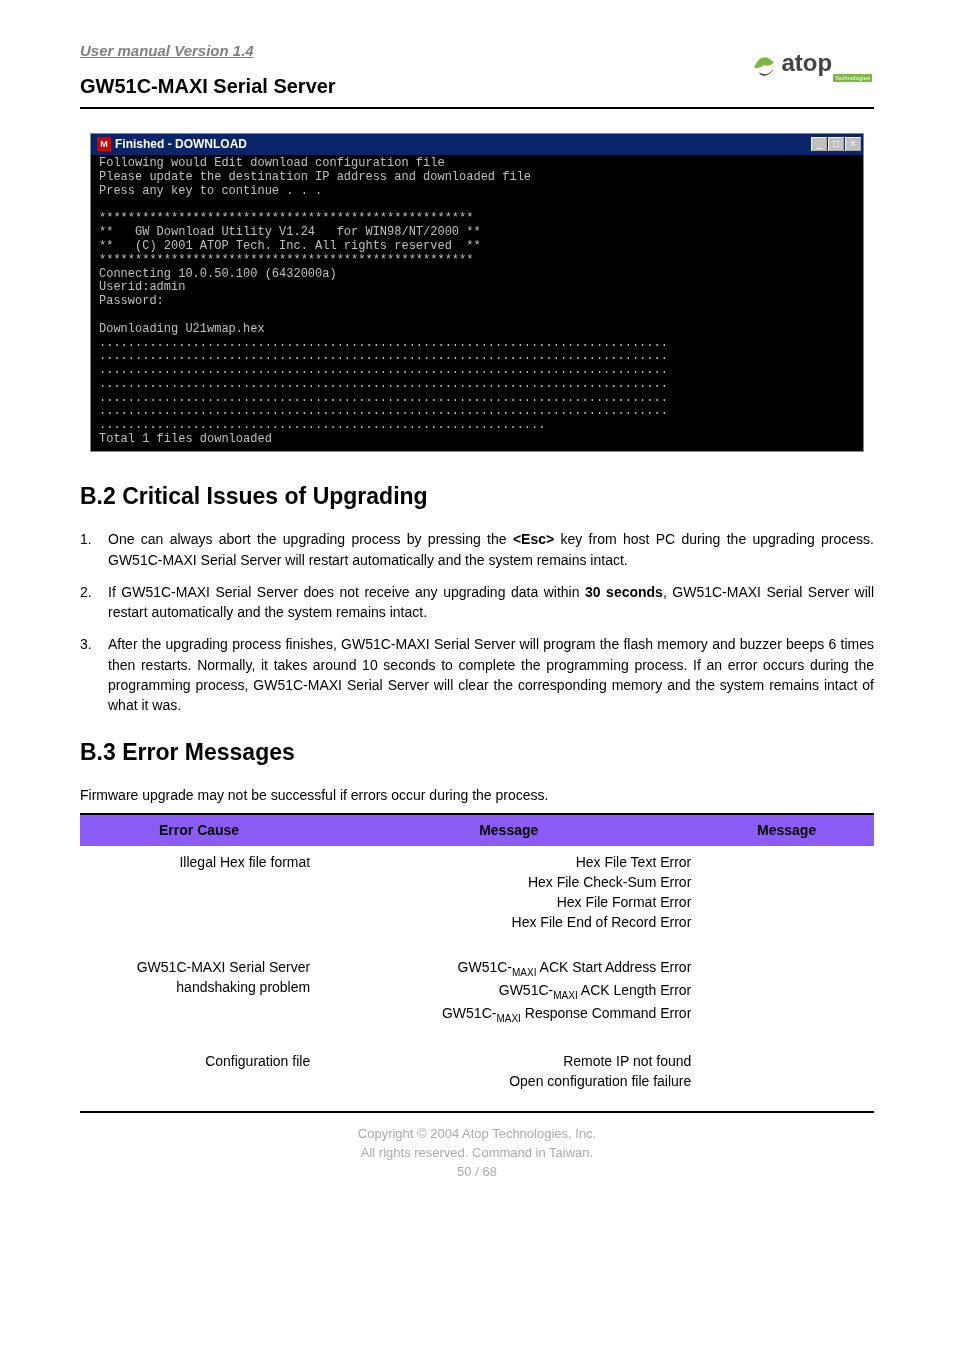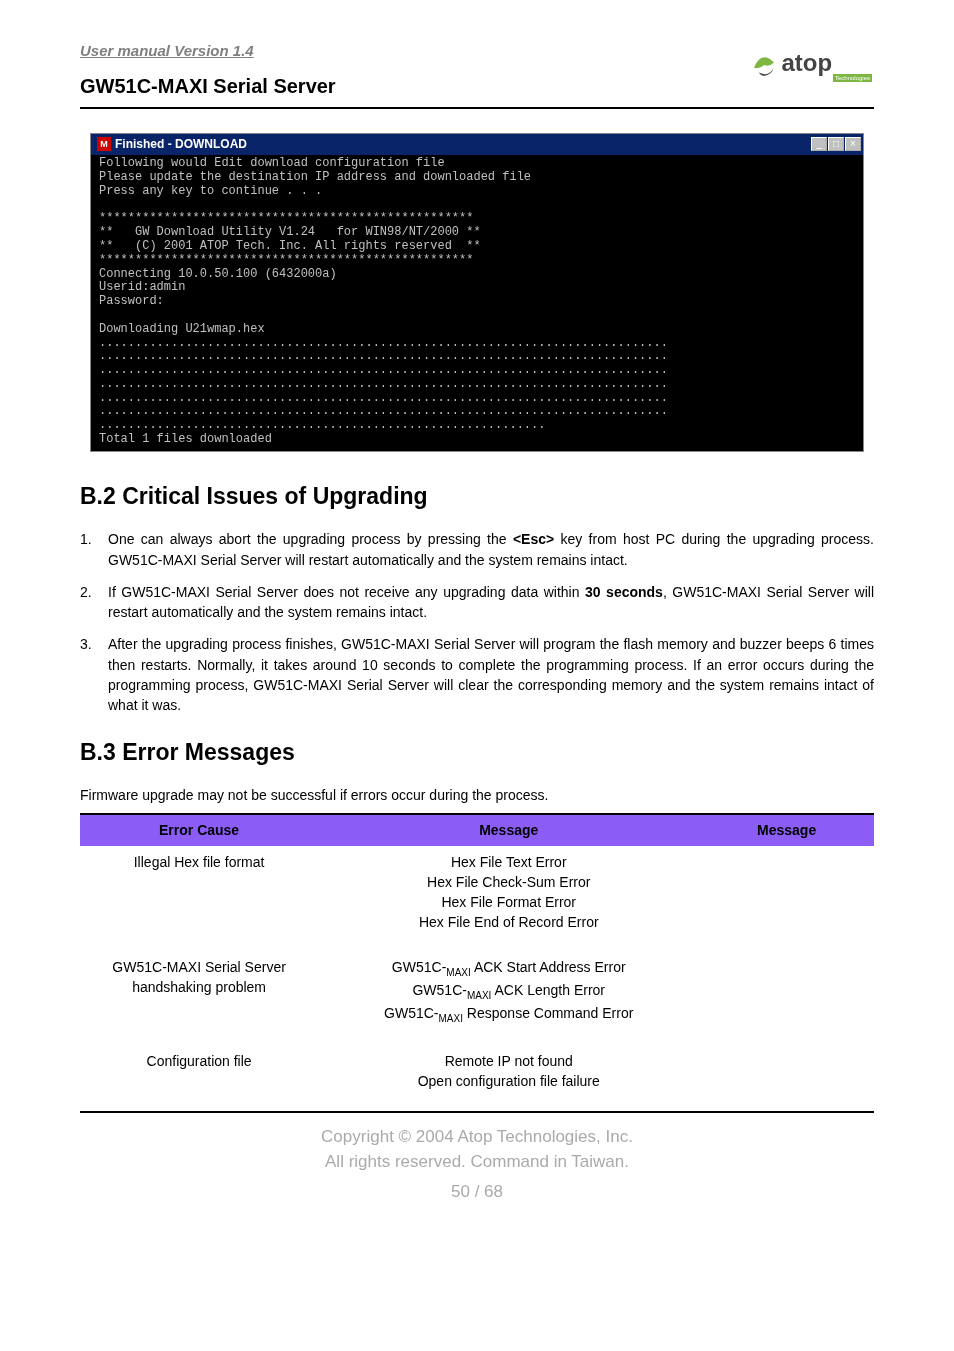--- a/index.html
+++ b/index.html
@@ -23,25 +23,25 @@
   .terminal-body { background: #000; color: #c0c0c0; font-family: 'Courier New', monospace; font-size: 12px; padding: 2px 8px 4px; white-space: pre; line-height: 1.15; overflow: hidden; }
   h2.section { font-size: 23px; font-weight: bold; color: #000; margin: 20px 0 16px; }
   ol.numbered { list-style: none; counter-reset: item; }
   ol.numbered li { counter-increment: item; margin-bottom: 12px; text-align: justify; padding-left: 28px; position: relative; }
   ol.numbered li::before { content: counter(item) "."; position: absolute; left: 0; }
   .intro-line { margin-bottom: 8px; }
   table.error-table { width: 100%; border-collapse: collapse; margin-top: 4px; }
   table.error-table thead th { background: #8b5cf6; font-weight: bold; padding: 5px 8px; border-top: 2px solid #000; text-align: center; }
   table.error-table thead th:first-child { text-align: center; width: 30%; }
   table.error-table thead th:nth-child(2) { width: 48%; }
-  table.error-table tbody td { padding: 6px 8px 18px; vertical-align: top; text-align: center; }
+  table.error-table tbody td { padding: 6px 8px 18px; vertical-align: top; text-align: right; }
   table.error-table tbody tr:last-child td { border-bottom: 2px solid #000; padding-bottom: 20px; }
   .sub { font-size: 10px; vertical-align: sub; }
-  .footer { text-align: center; color: #aaa; font-size: 17px; margin-top: 12px; }
-  .footer .page-num { margin-top: 6px; }
+  .footer { text-align: center; color: #aaa; font-size: 13px; margin-top: 12px; }
+  .footer .page-num { }
 </style>
 </head>
 <body>
 
 <div class="header-row">
   <div class="header-left">
     <div class="manual-version">User manual Version 1.4</div>
     <div class="product-name">GW51C-MAXI Serial Server</div>
   </div>
   <div class="logo">

